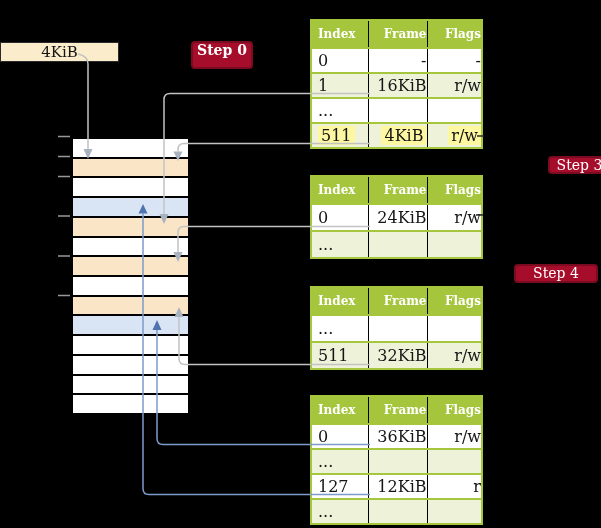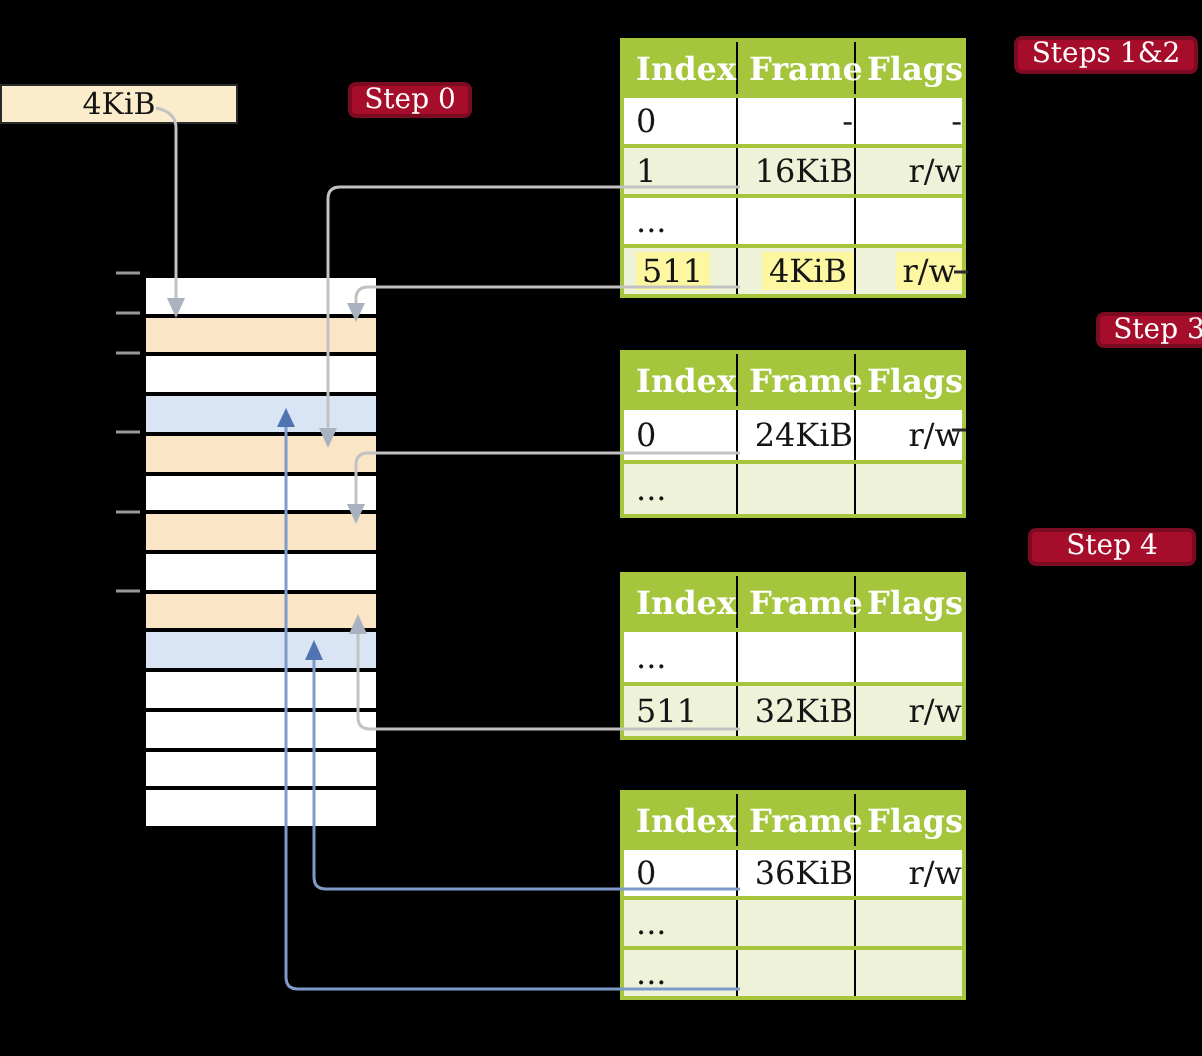--- a/index.html
+++ b/index.html
@@ -5,38 +5,38 @@
   html,body{margin:0;padding:0;background:#000;}
   .canvas{position:relative;width:601px;height:528px;background:#000;overflow:hidden;
           font-family:"DejaVu Serif",serif;}
   
   .kib-box{position:absolute;left:0px;top:42px;width:119px;height:20px;
            background:#fbeccb;border:1px solid #2a2a2a;box-sizing:border-box;
            color:#141414;font-size:15px;line-height:18px;text-align:center;}
   
   .badge{position:absolute;background:#a60d2b;border:2px solid #7a0b20;border-radius:4px;
          color:#fff;font-size:14px;text-align:center;box-sizing:border-box;}
-  .b0{left:174px;top:41px;width:62px;height:18px;line-height:14px;}
+  .b0{left:191px;top:41px;width:62px;height:28px;line-height:14px;font-weight:bold;}
   .b1{left:507px;top:18px;width:92px;height:19px;line-height:15px;}
   .b2{left:548px;top:156px;width:63px;height:18px;line-height:14px;}
   .b3{left:514px;top:264px;width:84px;height:19px;line-height:15px;}
   
   .memcol{position:absolute;left:71px;top:137px;width:119px;height:278px;
           border:2px solid #000;box-sizing:border-box;display:flex;flex-direction:column;}
   .memrow{flex:1;border-bottom:2px solid #000;box-sizing:border-box;}
   .memrow:last-child{border-bottom:none;}
   .m-white{background:#ffffff;}
   .m-peach{background:#fbe5c7;}
   .m-blue{background:#d9e5f4;}
   
   .pt{position:absolute;left:310px;border-collapse:collapse;table-layout:fixed;
       width:171px;background:#fff;border:2px solid #a5c63d;font-size:16px;}
   .pt tr{border-top:2px solid #a5c63d;}
   .pt th{background:#a5c63c;color:#fff;font-weight:bold;text-align:left;
-         padding:0 0 0 6px;height:26px;font-size:16px;}
+         padding:0 0 0 6px;height:26px;font-size:12px;}
   .pt td{padding:0 0 0 6px;color:#151515;overflow:hidden;white-space:nowrap;}
   .pt td + td, .pt th + th{border-left:1.5px solid #000;text-align:right;}
   .pt tr.shade td{background:#edf2d9;}
   .pt1{top:19px;}  .pt1 td{height:23px;line-height:23px;}
   .pt2{top:175px;} .pt2 td{height:25px;line-height:25px;}
   .pt3{top:286px;} .pt3 td{height:25px;line-height:25px;}
   .pt4{top:395px;} .pt4 td{height:23px;line-height:23px;}
   .hl{background:#fcf7a0;padding:0 3px;}
   
   .overlay{position:absolute;left:0;top:0;pointer-events:none;}
@@ -50,21 +50,20 @@
 </head>
 <body>
 
 <div class="canvas">
 
   <div class="kib-box">
     <span>4KiB</span>
   </div>
 
   <div class="badge b0">Step 0</div>
-  <div class="badge b1">Steps 1&amp;2</div>
   <div class="badge b2">Step 3</div>
   <div class="badge b3">Step 4</div>
 
   <div class="memcol" id="memcol">
       <div class="memrow m-white"></div>
       <div class="memrow m-peach"></div>
       <div class="memrow m-white"></div>
       <div class="memrow m-blue"></div>
       <div class="memrow m-peach"></div>
       <div class="memrow m-white"></div>
@@ -185,20 +184,25 @@
     <tbody>
         <tr>
           <td><span>0</span></td>
           <td><span>36KiB</span></td>
           <td><span>r/w</span></td>
         </tr>
         <tr class="shade">
           <td><span>...</span></td>
           <td><span></span></td>
           <td><span></span></td>
+        </tr>
+        <tr>
+          <td><span>127</span></td>
+          <td><span>12KiB</span></td>
+          <td><span>r</span></td>
         </tr>
         <tr class="shade">
           <td><span>...</span></td>
           <td><span></span></td>
           <td><span></span></td>
         </tr>
       </tbody>
   </table>
 
   <svg class="overlay" width="601" height="528" viewBox="0 0 601 528">

